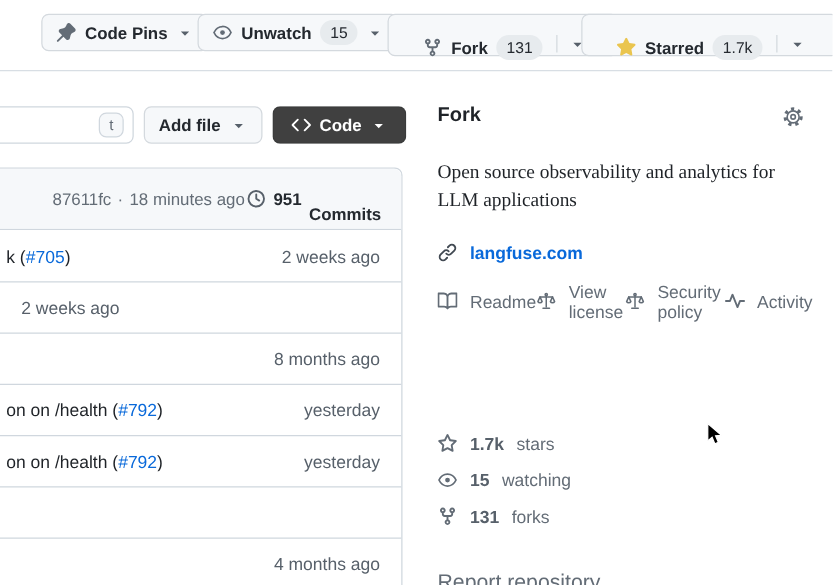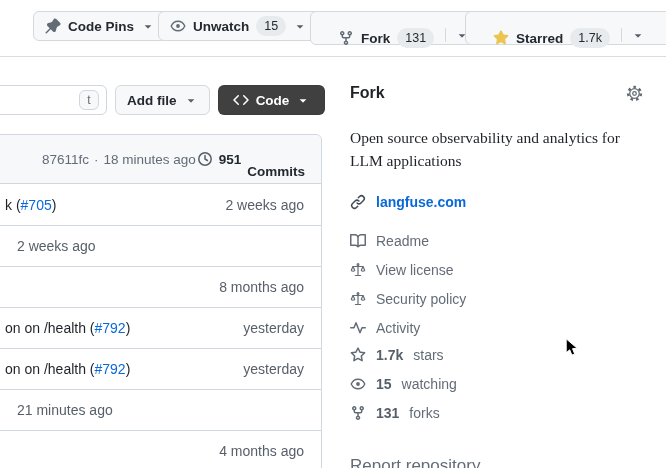--- a/index.html
+++ b/index.html
@@ -60,21 +60,21 @@
 
   
   .about{position:absolute;left:350px;top:0;width:300px;height:468px;}
   .about-title{position:absolute;left:0;top:84px;font-size:16px;font-weight:700;color:#1f2328;}
   .gear{position:absolute;left:276px;top:85px;color:#636c76;}
   .about-desc{position:absolute;left:0;top:126px;width:300px;font-size:15.5px;
       line-height:23px;color:#1f2328;font-family:Liberation Serif, serif;}
   .website{position:absolute;left:0;top:194px;display:flex;align-items:center;gap:10px;}
   .website .ic{color:#424a53;display:flex;}
   .website a{font-size:14px;font-weight:700;color:#0969da;text-decoration:none;}
-  .about-list{position:absolute;left:0;top:226px;display:flex;flex-direction:column;}
+  .about-list{position:absolute;left:0;top:226px;display:flex;flex-direction:row;}
   .about-stats{position:absolute;left:0;top:340px;display:flex;flex-direction:column;}
   .about-row{height:29px;display:flex;align-items:center;gap:10px;
       color:#636c76;font-size:14px;}
   .about-row .ic{color:#636c76;display:flex;}
   .stat-count{font-weight:700;color:#57606a;}
   .report{position:absolute;left:0;top:456px;font-size:17px;color:#636c76;}
 
   .cursor{position:absolute;left:565px;top:338px;}
 </style>
 </head>
@@ -211,21 +211,20 @@
     </div>
     <div class="file-row">
       <span class="msg"><span>on on /health (</span><a href="#">#792</a><span>)</span></span>
       <span class="fdate">yesterday</span>
     </div>
     <div class="file-row">
       <span class="msg"><span>on on /health (</span><a href="#">#792</a><span>)</span></span>
       <span class="fdate">yesterday</span>
     </div>
     <div class="file-row">
-      <span class="fdate">21 minutes ago</span>
     </div>
     <div class="file-row">
       <span class="msg"><span></span><a href="#"></a><span></span></span>
       <span class="fdate">4 months ago</span>
     </div>
   </div>
 
   <div class="about">
     <div class="about-title">Fork</div>
     <div class="gear">

